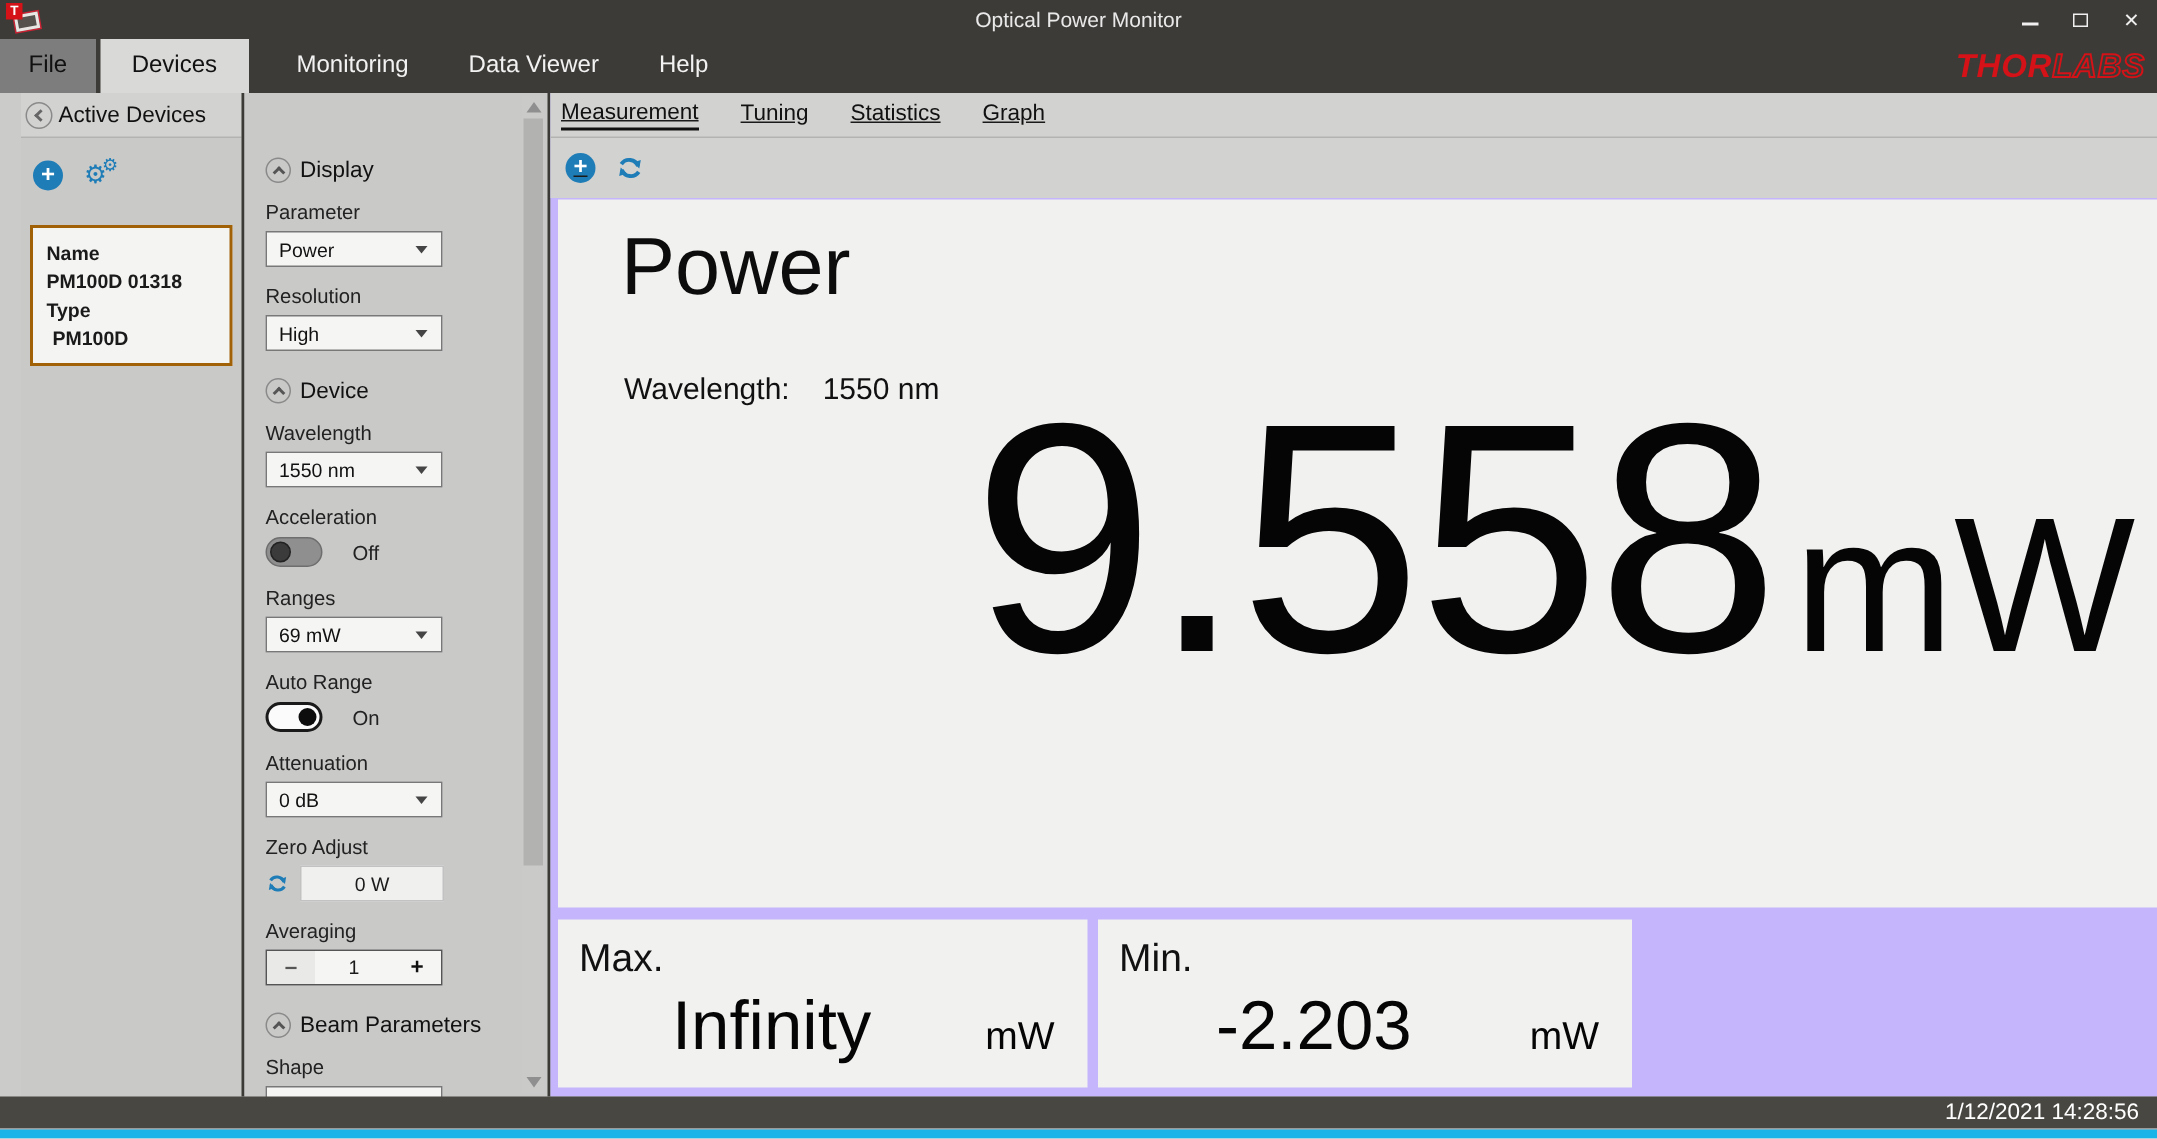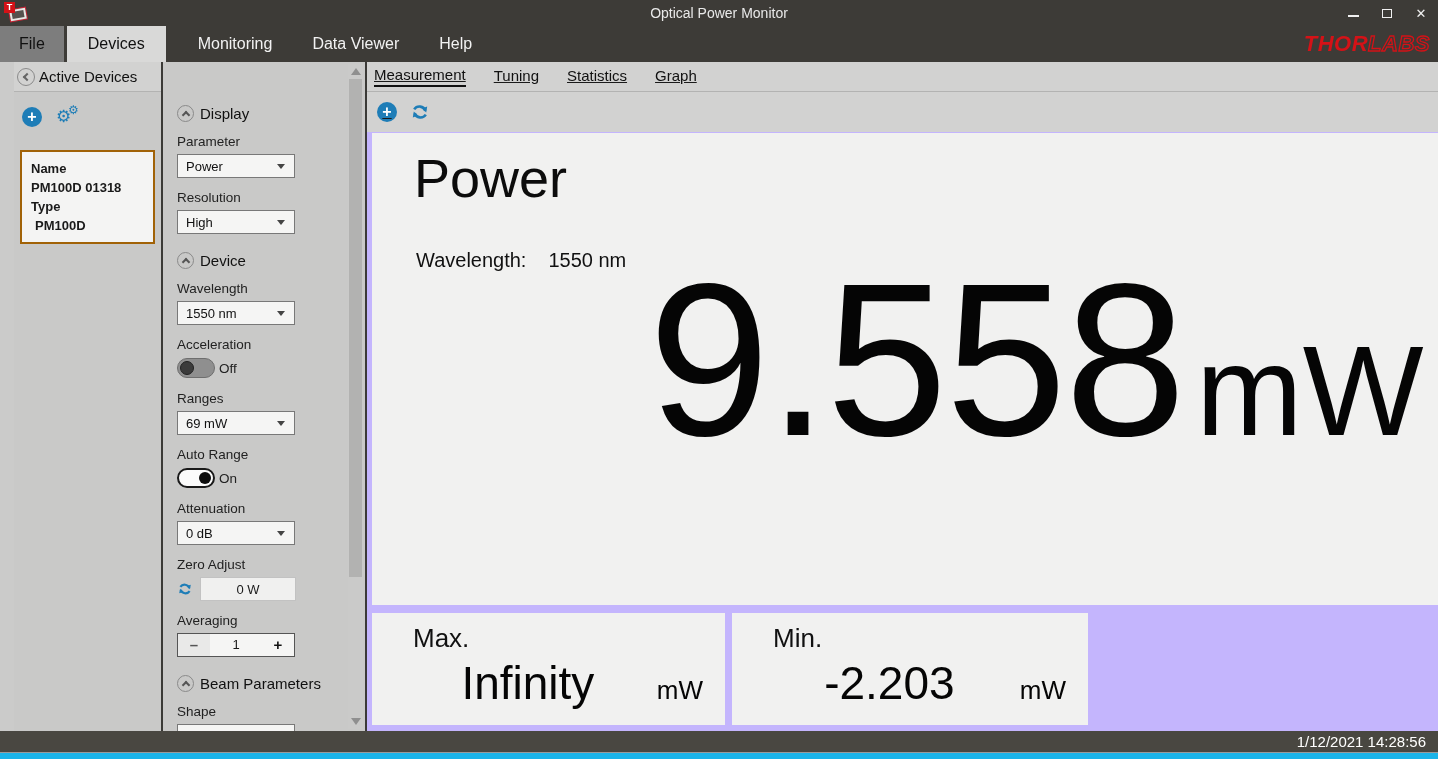--- a/index.html
+++ b/index.html
@@ -55,21 +55,21 @@
   .settings-scroll { position:absolute; left:0; top:31px; right:17px; bottom:0; padding:10px 0 0 14px; }
   .section-hdr { display:flex; align-items:center; gap:6px; margin-top:18px; }
   .section-hdr.first { margin-top:2px; }
   .sec-circle { width:17px; height:17px; border:1px solid #8a8a8a; border-radius:50%; position:relative; flex:none; }
   .chev-up { position:absolute; left:5px; top:6px; width:6px; height:6px; border-left:2px solid #555; border-top:2px solid #555; transform:rotate(45deg); }
   .sec-title { font-size:15px; color:#111; }
   .field-label { font-size:13.5px; color:#222; margin-top:12px; margin-bottom:5px; }
   .dropdown { width:118px; height:24px; background:#f5f5f4; border:1px solid #787878; display:flex; align-items:center; padding-left:8px; position:relative; }
   .dd-text { font-size:13px; color:#111; }
   .dd-caret { position:absolute; right:9px; top:9px; width:0; height:0; border-left:4px solid transparent; border-right:4px solid transparent; border-top:5px solid #444; }
-  .toggle-row { display:flex; align-items:center; gap:4px; margin-top:3px; height:22px; }
+  .toggle-row { display:flex; align-items:center; gap:20px; margin-top:3px; height:22px; }
   .toggle { width:38px; height:20px; border-radius:10px; position:relative; }
   .toggle-off { background:#8f8f8f; border:1px solid #6e6e6e; }
   .toggle-off .knob { position:absolute; left:2px; top:2px; width:14px; height:14px; border-radius:50%; background:#3b3b3b; border:1px solid #222; }
   .toggle-on { background:#fbfbfb; border:2px solid #1a1a1a; }
   .toggle-on .knob { position:absolute; right:2px; top:2px; width:12px; height:12px; border-radius:50%; background:#0d0d0d; }
   .toggle-state { font-size:13.5px; color:#222; }
   .zero-row { display:flex; align-items:center; gap:7px; }
   .refresh-icon svg { display:block; }
   .zero-field { width:96px; height:24px; background:#f0f0ef; border:1px solid #c2c2c2; font-size:13px; display:flex; align-items:center; justify-content:center; }
   .stepper { width:118px; height:24px; border:1px solid #555; background:#f5f5f4; display:flex; align-items:stretch; }
@@ -89,21 +89,21 @@
   .rp-tab { font-size:15px; color:#111; margin-right:28px; padding-bottom:2px; }
   .rp-tab.active { border-bottom:2px solid #111; }
   .rp-toolbar { height:40px; background:#d2d2d1; display:flex; align-items:center; gap:13px; padding-left:10px; position:relative; }
   .expand-btn { position:absolute; right:8px; top:9px; }
   .meas-card { position:absolute; left:5px; right:8px; top:71px; height:472px; background:#f1f1f0; }
   .meas-title { font-size:54px; color:#0c0c0c; padding:14px 0 0 42px; font-weight:400; }
   .meas-wl-row { display:flex; gap:22px; font-size:20px; color:#111; padding-left:44px; margin-top:40px; }
   .meas-value-row { display:flex; align-items:baseline; justify-content:center; margin-top:8px; transform:translateX(35px); }
   .meas-value { font-size:218px; line-height:160px; color:#050505; letter-spacing:-2px; }
   .meas-unit { font-size:128px; line-height:160px; color:#050505; margin-left:12px; }
-  .stat-box { position:absolute; top:551px; height:112px; background:#f1f1f0;padding-left:27px; }
+  .stat-box { position:absolute; top:551px; height:112px; background:#f1f1f0; }
   .stat-box.max { left:5px; width:353px; }
   .stat-box.min { left:365px; width:356px; }
   .stat-label { font-size:26px; color:#111; padding:10px 0 0 14px; }
   .stat-value-row { display:flex; align-items:baseline; margin-top:2px; }
   .stat-value { flex:1; text-align:center; font-size:46px; color:#050505; }
   .stat-unit { font-size:26px; color:#050505; padding-right:22px; }
 
   
   .statusbar { position:absolute; left:0; top:731px; width:1438px; height:21px; background:#494741; color:#fff; font-size:15px; text-align:right; line-height:21px; padding-right:12px; }
   .graybar { position:absolute; left:0; top:752px; width:1438px; height:1px; background:#9a9a9a; }

